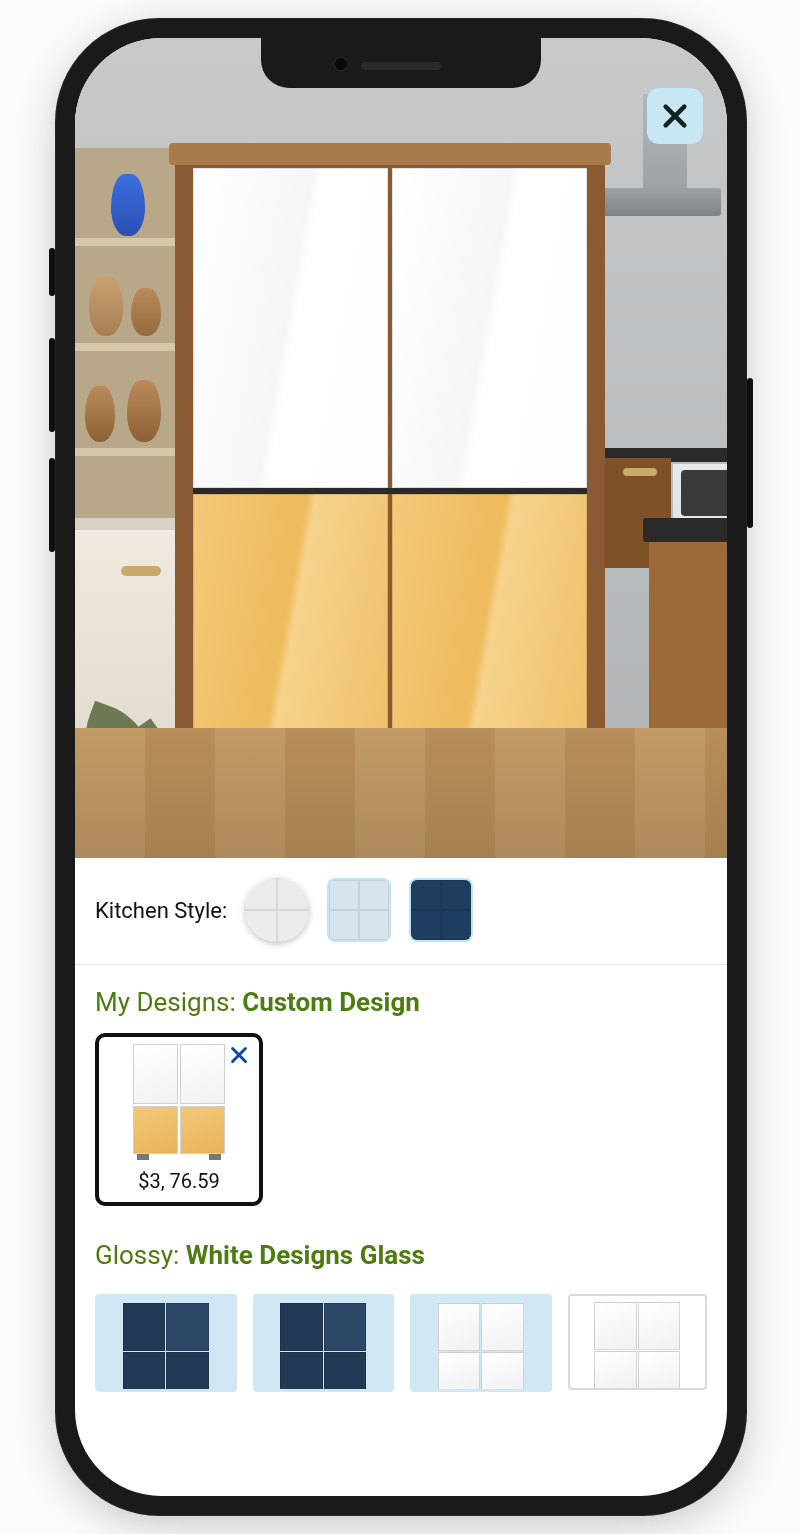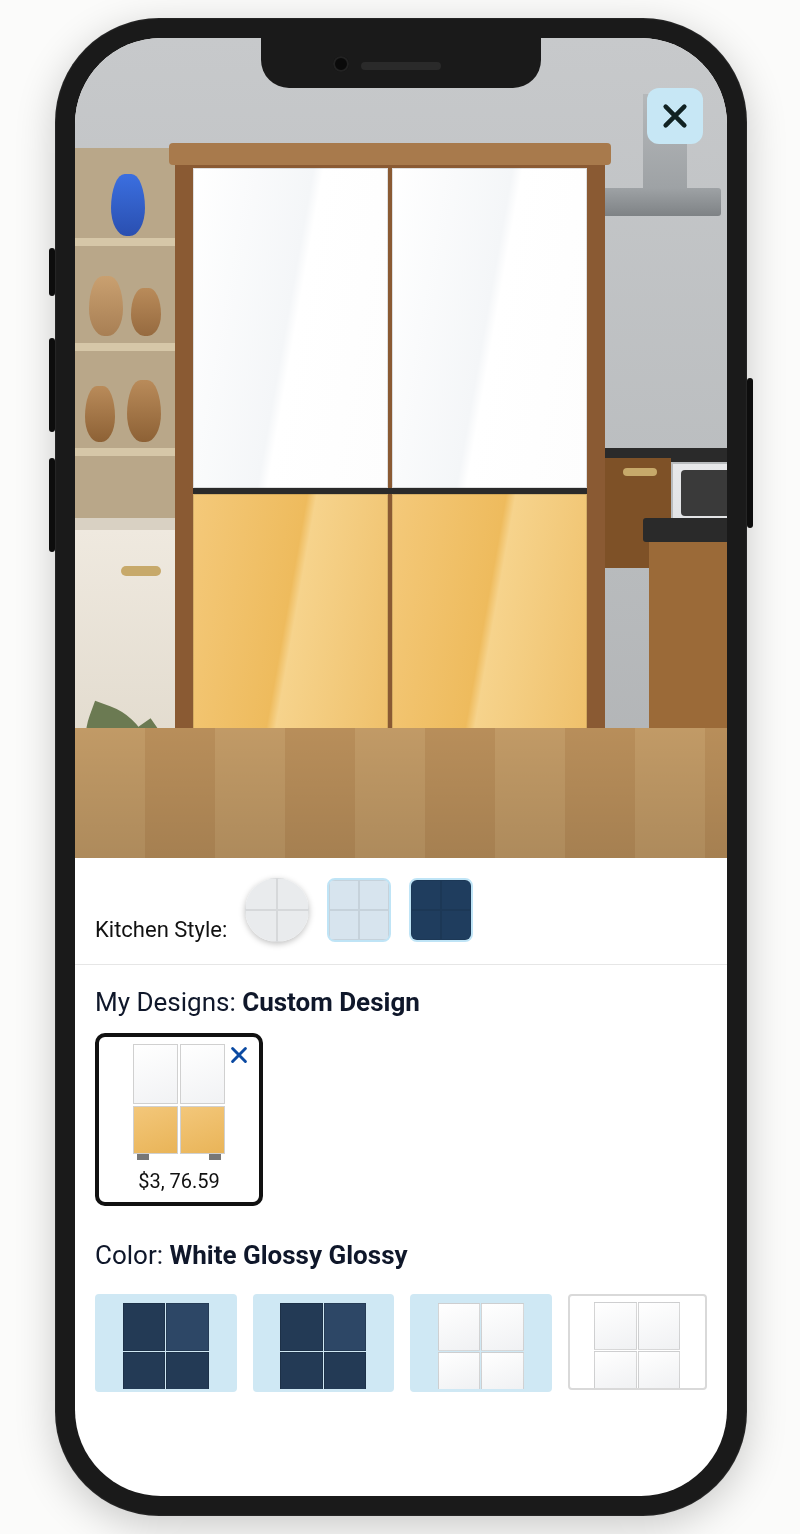--- a/index.html
+++ b/index.html
@@ -126,21 +126,21 @@
   .right-cab:before{content:"";position:absolute;top:10px;left:20px;width:34px;height:8px;background:#c7a96a;border-radius:4px;}
   .countertop { position:absolute; left:528px; top:410px; width:160px; height:14px; background:#2a2a2a; }
   .range { position:absolute; left:596px; top:424px; width:92px; height:280px; background:linear-gradient(#e7e8ea,#cfd1d3); border:2px solid #b9bcbe;}
   .range .window{position:absolute;top:64px;left:10px;right:10px;height:60px;background:#1a1a1a;border-radius:4px;}
   .range .burners{position:absolute;top:6px;left:8px;right:8px;height:46px;background:#3a3a3a;border-radius:4px;}
   .island { position:absolute; right:0; top:480px; width:78px; height:238px; background:#9b6a38;}
   .island:before{content:"";position:absolute;left:-6px;right:-2px;top:0;height:24px;background:#2a2a2a;border-radius:3px 0 0 3px;}
 
   
   .style-row {
-    display:flex; align-items:flex-end; gap:18px;
+    display:flex; align-items:center; gap:18px;
     padding: 20px 20px 22px 20px;
     border-bottom:1px solid #e6e6e6;
   }
   .style-label { font-size:22px; color:#111; }
   .style-swatch {
     width:64px; height:64px; border-radius:50%;
     box-sizing:border-box;
     background:#ddd;
     cursor:pointer;
     display:flex; align-items:center; justify-content:center;
@@ -149,21 +149,21 @@
   .style-swatch.sel { outline: none; box-shadow: 0 2px 6px rgba(0,0,0,.25); background:#fff; }
   .style-swatch.box { border-radius:8px; border:2px solid #bfe4f6; background:#cfe8f4; }
   .sw-mini { width:100%; height:100%; display:grid; grid-template-columns:1fr 1fr; grid-template-rows:1fr 1fr;}
   .sw-mini div{border:1px solid rgba(0,0,0,.08);}
   .sw-mini.a div{background:#e9ebed;}
   .sw-mini.b div{background:#d7e4ee;}
   .sw-mini.c div{background:#1f3d5e;}
 
   
   .section { padding: 22px 20px 8px 20px; }
-  .section-title { font-size:26px; color:#0f172a; margin-bottom:16px;}
+  .section-title { font-size:26px; color:#4d7c0f; margin-bottom:16px;}
   .section-title .bold { font-weight:700; }
 
   .cards { display:flex; gap:22px; }
   .card {
     width:150px;
     border:1px solid #cfcfcf; border-radius:10px;
     padding:10px 8px 12px 8px;
     display:flex; flex-direction:column; align-items:center;
     cursor:pointer;
     position:relative;
@@ -316,21 +316,21 @@
                 <span></span>
                 <span></span>
               </div>
             <div class="caption">$3, 76.59</div>
           </div>
         </div>
       </div>
 
       <div class="section" style="padding-top:26px;">
         <div class="section-title">
-          <span>Color: </span><span class="bold">White Glossy Glossy</span>
+          <span>Glossy: </span><span class="bold">White Designs Glass</span>
         </div>
       </div>
       <div class="color-tiles">
         <div class="ctile">
           <div class="cfridge navy">
               <div></div>
               <div class="tr"></div>
               <div></div>
               <div></div>
             </div>

